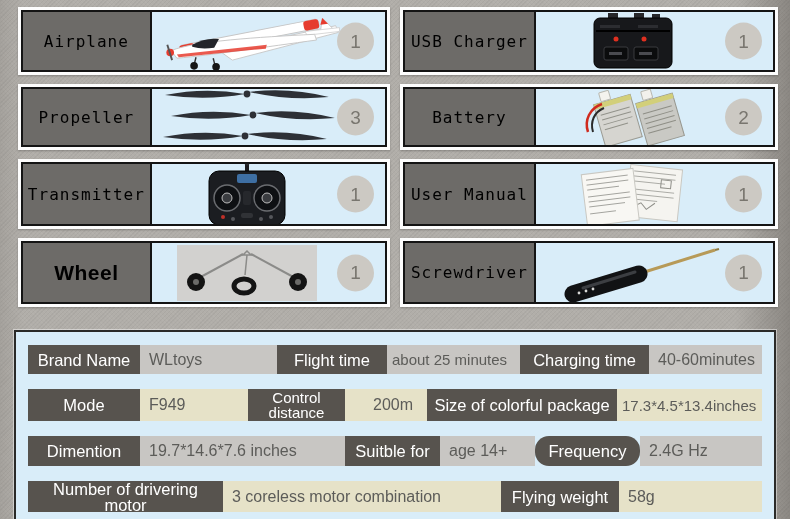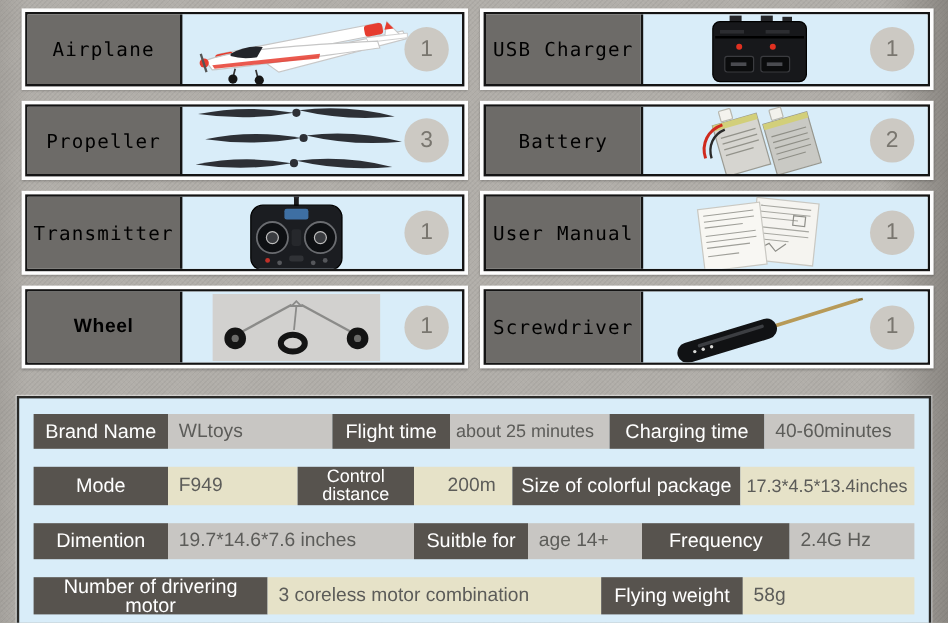--- a/index.html
+++ b/index.html
@@ -21,21 +21,21 @@
     column-gap:10px;row-gap:9px;
   }
   .cell{background:#fdfdfd;padding:3px;box-shadow:0 1px 2px rgba(0,0,0,0.25);}
   .cell-inner{display:flex;height:100%;border:2px solid #141414;box-sizing:border-box;}
   .cell-label{
     width:35%;background:#6d6b68;color:#000000;
     display:flex;align-items:center;justify-content:center;
     font-family:"DejaVu Sans Mono", monospace;font-size:16px;letter-spacing:1px;
     white-space:nowrap;
   }
-  .cell-label.alt{font-family:"Liberation Sans", sans-serif;font-weight:bold;font-size:16px;letter-spacing:0.5px;}
+  .cell-label.alt{font-family:"Liberation Sans", sans-serif;font-weight:bold;font-size:21px;letter-spacing:0.5px;}
   .cell-panel{
     flex:1;background:#d9edf9;border-left:2px solid #141414;
     position:relative;display:flex;align-items:center;justify-content:center;overflow:hidden;
   }
   .cell-panel svg{margin-right:42px;}
   .badge{
     position:absolute;right:11px;top:50%;transform:translateY(-50%);
     width:37px;height:37px;border-radius:50%;background:#ccc9c3;
     color:#79766f;font-size:19px;display:flex;align-items:center;justify-content:center;
   }
@@ -277,41 +277,41 @@
     </div>
   </div>
 
 </div>
 
 <div class="spec-table">
 
   <div class="spec-row" style="height:29px;">
     <div class="sl" style="width:112px;">Brand Name</div>
     <div class="sv gray" style="width:137px;">WLtoys</div>
-    <div class="sl" style="width:98px;">Flight time</div>
+    <div class="sl" style="width:110px;">Flight time</div>
     <div class="sv gray" style="width:133px;font-size:15px;padding:0 5px;">about 25 minutes</div>
     <div class="sl" style="width:129px;">Charging time</div>
     <div class="sv gray grow">40-60minutes</div>
   </div>
 
   <div class="spec-row" style="height:32px;">
     <div class="sl" style="width:112px;">Mode</div>
     <div class="sv khaki" style="width:108px;">F949</div>
     <div class="sl" style="width:97px;font-size:15px;line-height:15px;">Control distance</div>
     <div class="sv khaki" style="width:82px;padding-left:28px;">200m</div>
     <div class="sl" style="width:190px;">Size of colorful package</div>
     <div class="sv khaki grow" style="font-size:15px;padding:0 5px;">17.3*4.5*13.4inches</div>
   </div>
 
   <div class="spec-row" style="height:30px;">
     <div class="sl" style="width:112px;">Dimention</div>
     <div class="sv gray" style="width:205px;">19.7*14.6*7.6 inches</div>
     <div class="sl" style="width:95px;">Suitble for</div>
     <div class="sv gray" style="width:95px;">age 14+</div>
-    <div class="sl" style="width:123px;">Frequency</div>
+    <div class="sl" style="width:105px;border-radius:14px;">Frequency</div>
     <div class="sv gray grow">2.4G Hz</div>
   </div>
 
   <div class="spec-row" style="height:31px;">
     <div class="sl" style="width:195px;">Number of drivering motor</div>
     <div class="sv khaki" style="width:278px;">3 coreless motor combination</div>
     <div class="sl" style="width:118px;">Flying weight</div>
     <div class="sv khaki grow">58g</div>
   </div>
 

